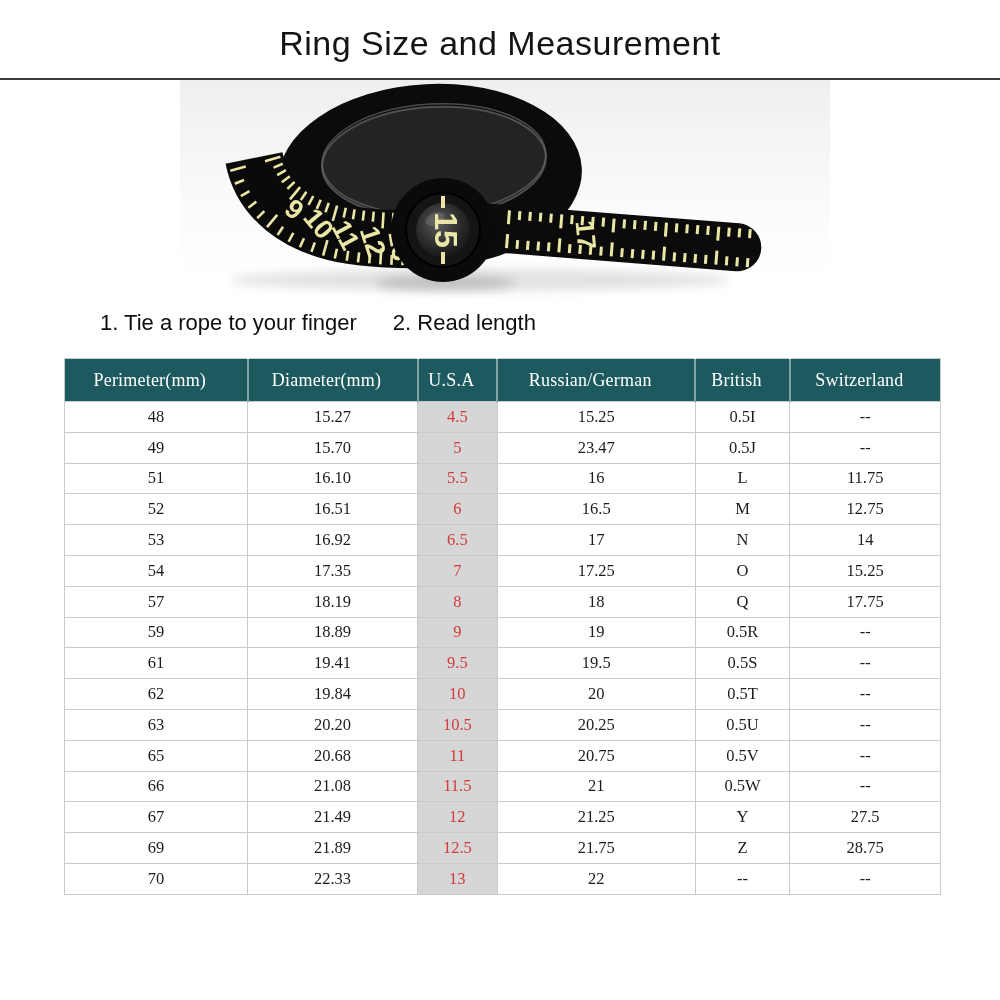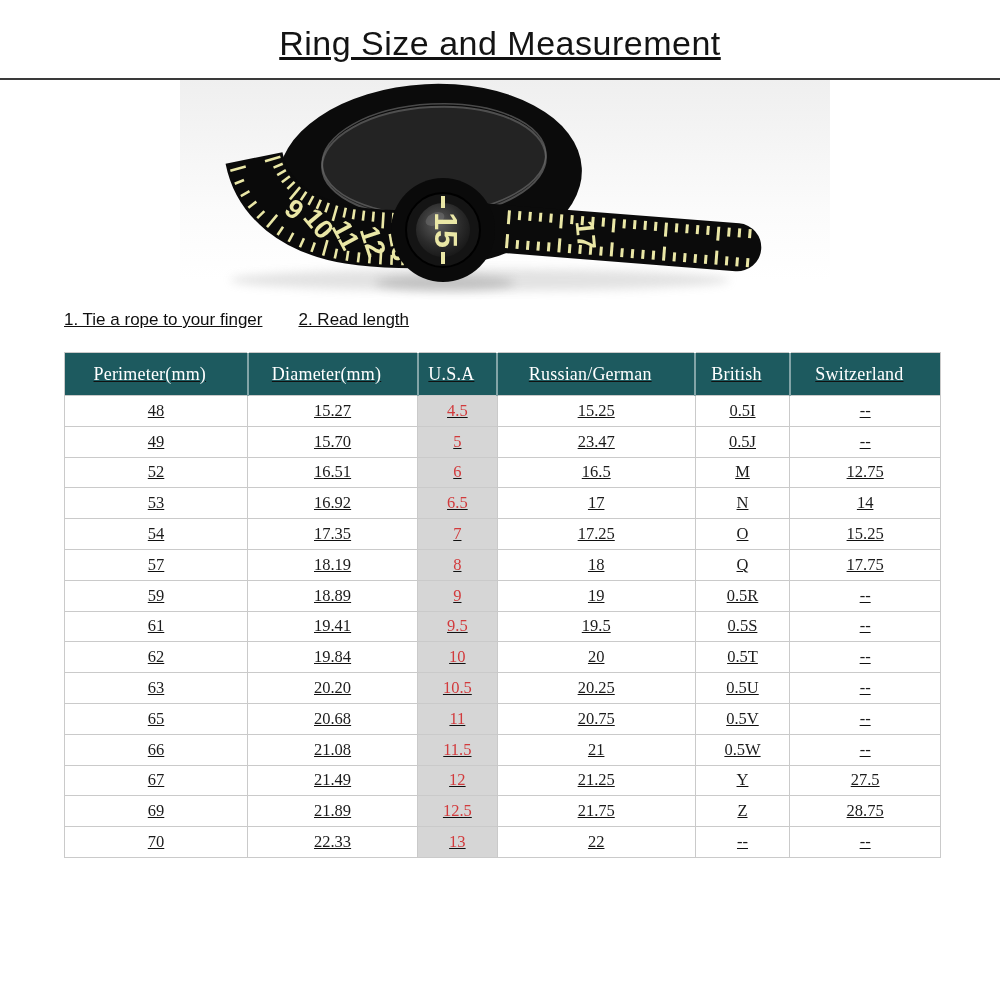--- a/index.html
+++ b/index.html
@@ -1,31 +1,31 @@
 <!DOCTYPE html>
 <html style="--header-bg: #1d5a5f; --header-text: #ffffff; --usa-bg: #d6d6d6; --usa-text: #d23a3c; --body-text: #1c1c1c; --grid: #cacaca;"><head>
 <meta charset="utf-8">
 <style>
   html,body{margin:0;padding:0;background:#ffffff;}
   body{width:1000px;height:1000px;font-family:"Liberation Sans",sans-serif;color:#111;overflow:hidden;}
-  .page{width:1000px;height:720px;position:relative;text-decoration:underline;}
+  .page{width:1000px;height:720px;position:relative;}
 
   h1.title{
     margin:0;padding:24px 0 0 0;height:76px;box-sizing:border-box;
     text-align:center;font-size:34px;font-weight:400;letter-spacing:.5px;color:#141414;
     font-family:"Liberation Sans",sans-serif;
   }
   .divider{height:2px;background:#3a3a3a;width:100%;margin-top:2px;}
 
   .photo{position:relative;width:1000px;height:228px;}
   .photo svg{display:block;}
 
   .steps{
-    margin:2px 0 0 64px;display:flex;gap:36px;
-    font-size:17px;color:#0f0f0f;
+    margin:2px 0 0 100px;display:flex;gap:36px;
+    font-size:22px;color:#0f0f0f;
   }
 
   .table-wrap{margin:22px 0 0 64px;width:877px;}
   table.ring-table{
     width:877px;border-collapse:collapse;table-layout:fixed;
     font-family:"Liberation Serif",serif;
     border:1px solid var(--grid,#cccccc);
   }
   table.ring-table th{
     background:var(--header-bg,#1d5a5f);color:var(--header-text,#ffffff);
@@ -233,20 +233,28 @@
           </tr>
           <tr>
             <td>49</td>
             <td>15.70</td>
             <td class="usa">5</td>
             <td>23.47</td>
             <td>0.5J</td>
             <td>--</td>
           </tr>
           <tr>
+            <td>51</td>
+            <td>16.10</td>
+            <td class="usa">5.5</td>
+            <td>16</td>
+            <td>L</td>
+            <td>11.75</td>
+          </tr>
+          <tr>
             <td>52</td>
             <td>16.51</td>
             <td class="usa">6</td>
             <td>16.5</td>
             <td>M</td>
             <td>12.75</td>
           </tr>
           <tr>
             <td>53</td>
             <td>16.92</td>

